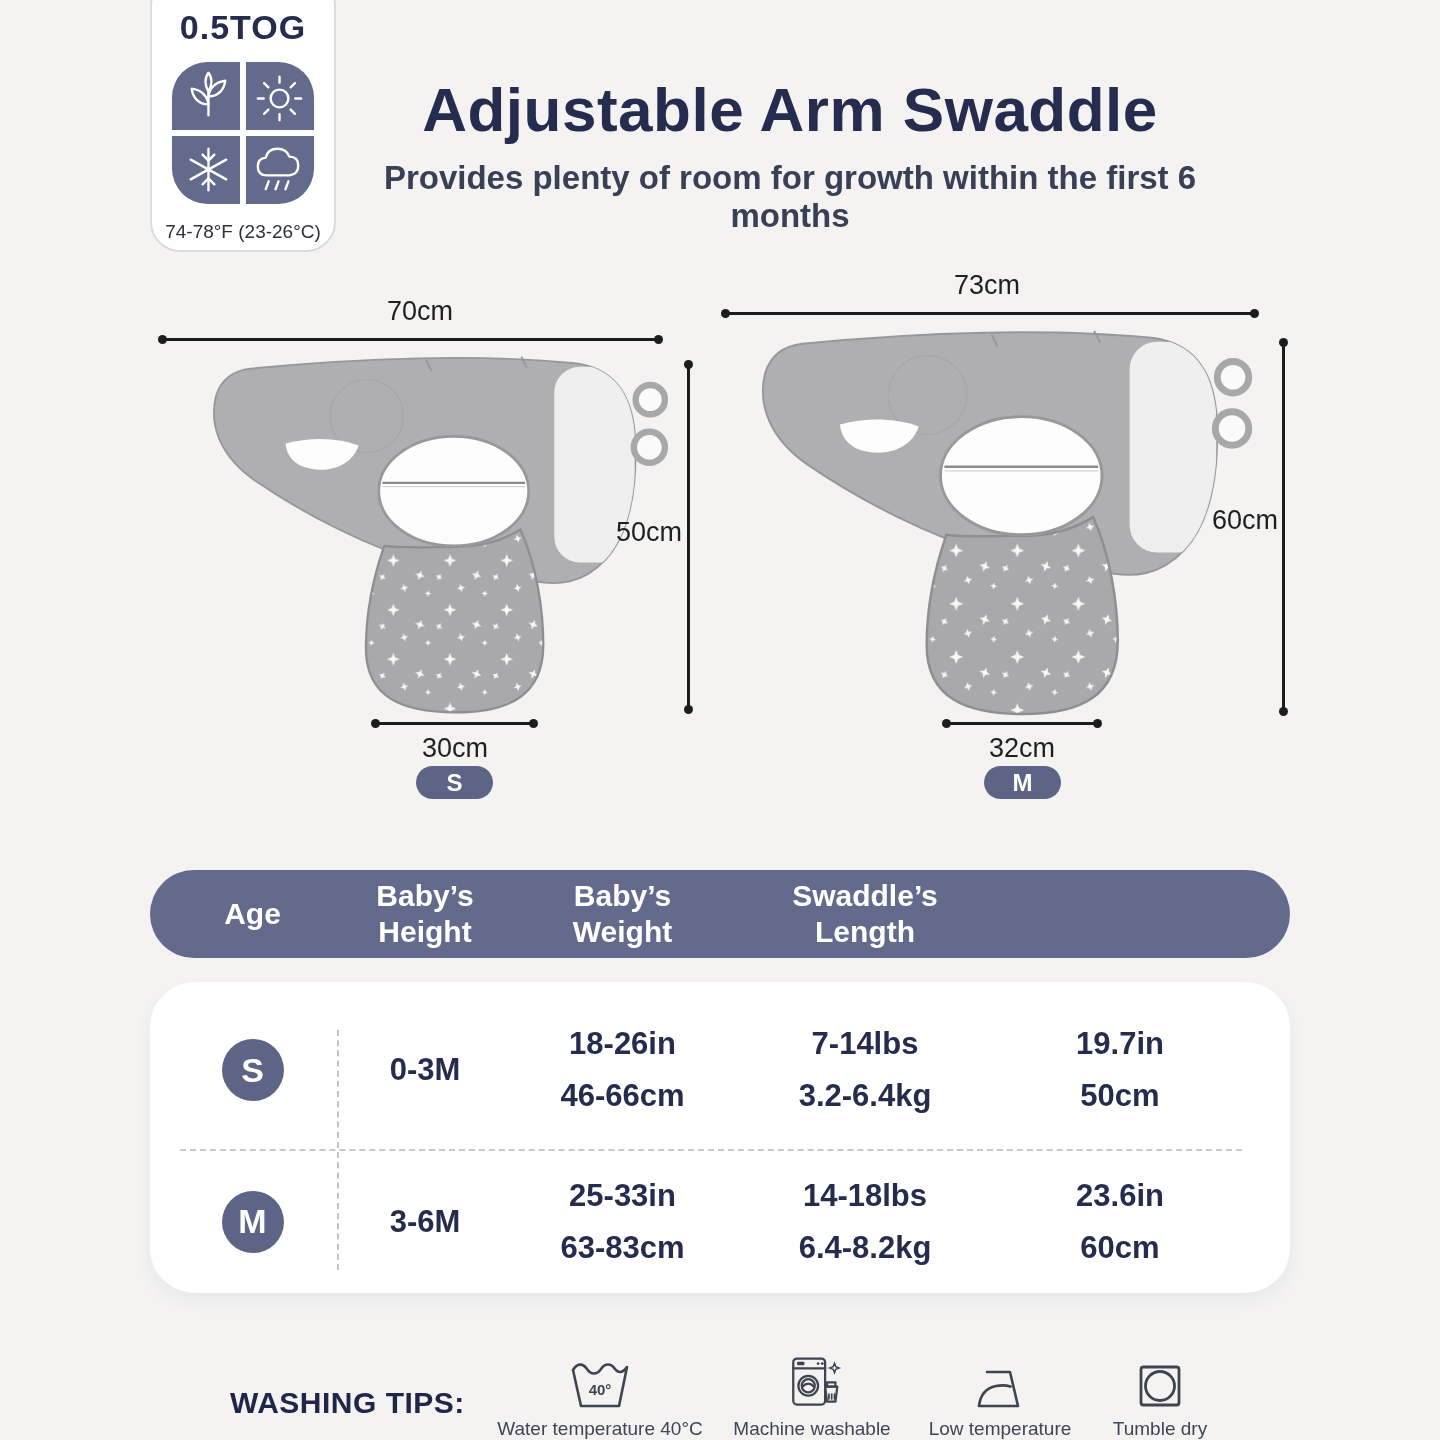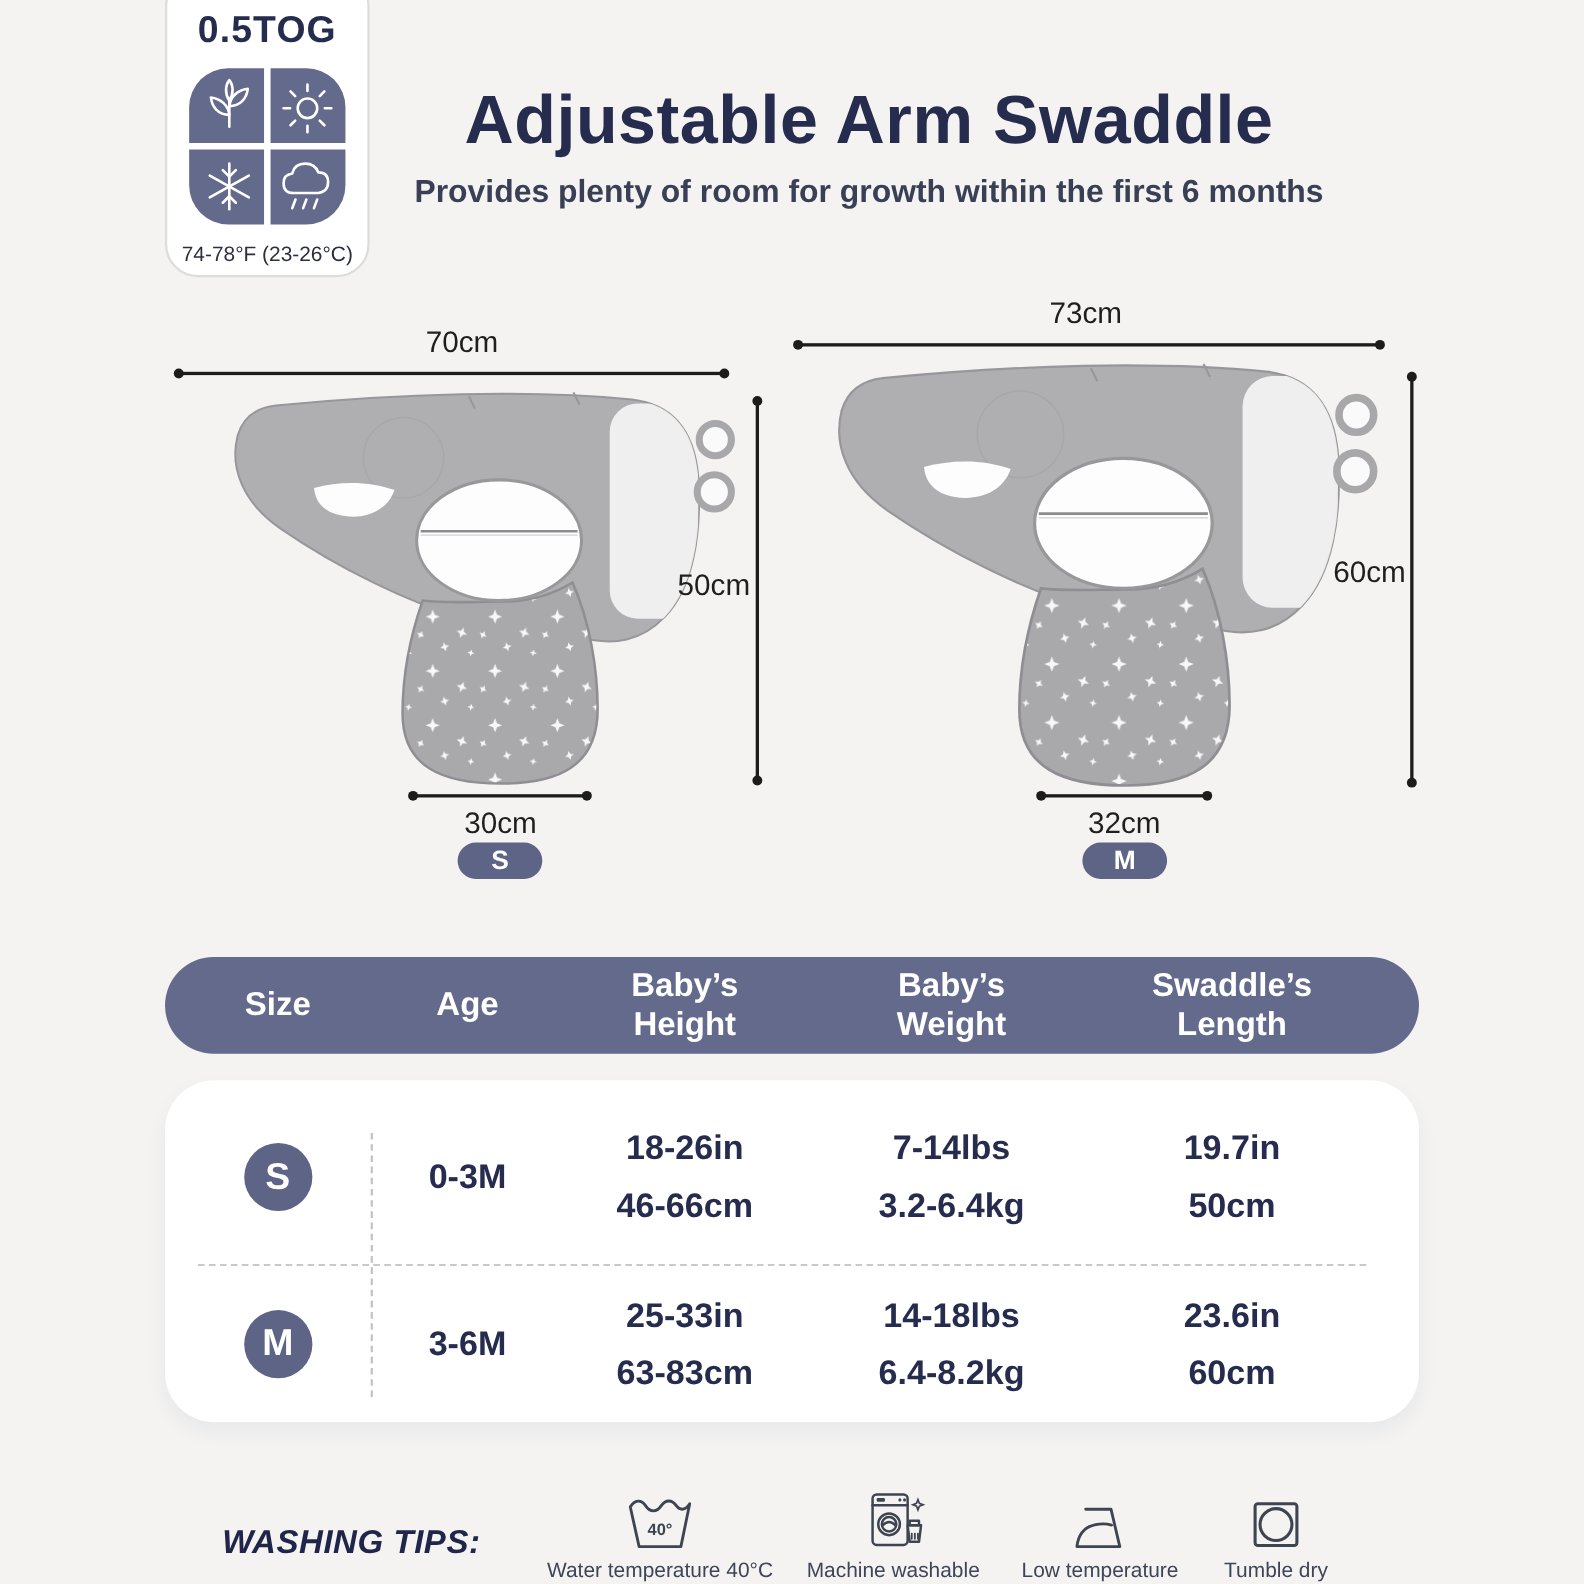--- a/index.html
+++ b/index.html
@@ -11,21 +11,21 @@
   
   .tog-badge { position:absolute; left:150px; top:-24px; width:186px; height:276px;
     background:#fff; border:2px solid #dcdcdc; border-radius:30px; text-align:center; padding-top:30px; }
   .tog-rating { font-size:34px; font-weight:800; color:var(--navy,#262c4e); letter-spacing:1px; }
   .season-grid { margin:12px auto 0; width:148px; height:148px; }
   .temp-range { margin-top:14px; font-size:19px; font-weight:500; color:#2b2f3e; }
 
   
   .title-wrap { position:absolute; left:340px; top:74px; width:900px; text-align:center; }
   .page-title { font-size:62px; font-weight:800; color:var(--navy,#262c4e); letter-spacing:0.5px;text-align:center; }
-  .page-subtitle { margin-top:14px; font-size:29px; font-weight:600; color:#394056; }
+  .page-subtitle { margin-top:14px; font-size:33px; font-weight:600; color:#394056; }
 
   
   .dim-h { position:absolute; height:3px; background:var(--dim,#1c1c1c); }
   .dim-h::before,.dim-h::after { content:''; position:absolute; width:9px; height:9px; border-radius:50%; background:var(--dim,#1c1c1c); top:-3px; }
   .dim-h::before { left:-2px; } .dim-h::after { right:-2px; }
   .dim-v { position:absolute; width:3px; background:var(--dim,#1c1c1c); }
   .dim-v::before,.dim-v::after { content:''; position:absolute; width:9px; height:9px; border-radius:50%; background:var(--dim,#1c1c1c); left:-3px; }
   .dim-v::before { top:-2px; } .dim-v::after { bottom:-2px; }
   .dim-label { position:absolute; width:200px; font-size:27px; font-weight:500; color:#1f1f1f; text-align:center; }
   .dim-label.right { text-align:right; }
@@ -39,21 +39,21 @@
   .tcard { position:absolute; left:150px; top:982px; width:1140px; height:311px; background:#fff; border-radius:45px; box-shadow:0 8px 18px rgba(40,44,75,.05); }
   .trow { position:absolute; left:150px; width:1140px; }
   .trow-1 { top:990px; height:160px; } .trow-2 { top:1150px; height:143px; }
   .cell { display:flex; flex-direction:column; align-items:center; justify-content:center; font-size:31px; font-weight:700; color:var(--navy,#262c4e); line-height:52px; text-align:center; }
   .size-cell { display:flex; align-items:center; justify-content:center; }
   .size-circle { width:62px; height:62px; border-radius:50%; background:var(--accent-dark,#5d6486); color:#fff; font-size:34px; font-weight:700; display:flex; align-items:center; justify-content:center; }
   .vdash { position:absolute; left:337px; top:1030px; height:240px; border-left:2px dashed #c2c2c2; }
   .hdash { position:absolute; left:180px; top:1149px; width:1062px; border-top:2px dashed #c9c9c9; }
 
   
-  .wash-title { position:absolute; left:202px; top:1386px; font-size:30px; font-weight:800; color:#20264a; letter-spacing:0.5px;font-style:italic; }
+  .wash-title { position:absolute; left:230px; top:1386px; font-size:30px; font-weight:800; color:#20264a; letter-spacing:0.5px; }
   .wash-item { position:absolute; top:1348px; width:200px; display:flex; flex-direction:column; align-items:center; }
   .wash-icon-box { height:64px; display:flex; align-items:flex-end; justify-content:center; }
   .wash-label { margin-top:6px; font-size:19px; font-weight:500; color:#3f4558; white-space:nowrap; }
 </style>
 </head>
 <body>
 
 <div id="canvas">
 
   <div class="tog-badge">
@@ -152,24 +152,20 @@
 
   <div class="dim-v" style="left:1282px; top:340px; height:374px;"></div>
   <div class="dim-label right" style="left:1078px; top:505px;">60cm</div>
   <div class="dim-h" style="left:944px; top:722px; width:156px;"></div>
   <div class="dim-label" style="left:922px; top:733px;">32cm</div>
   <div class="size-pill" style="left:984px; top:766px;">M</div>
 
   <div class="thead">
     <div class="table-grid">
       <div class="th">
-        <span>Size</span>
-        <span></span>
-      </div>
-      <div class="th">
         <span>Age</span>
         <span></span>
       </div>
       <div class="th">
         <span>Baby’s</span>
         <span>Height</span>
       </div>
       <div class="th">
         <span>Baby’s</span>
         <span>Weight</span>

